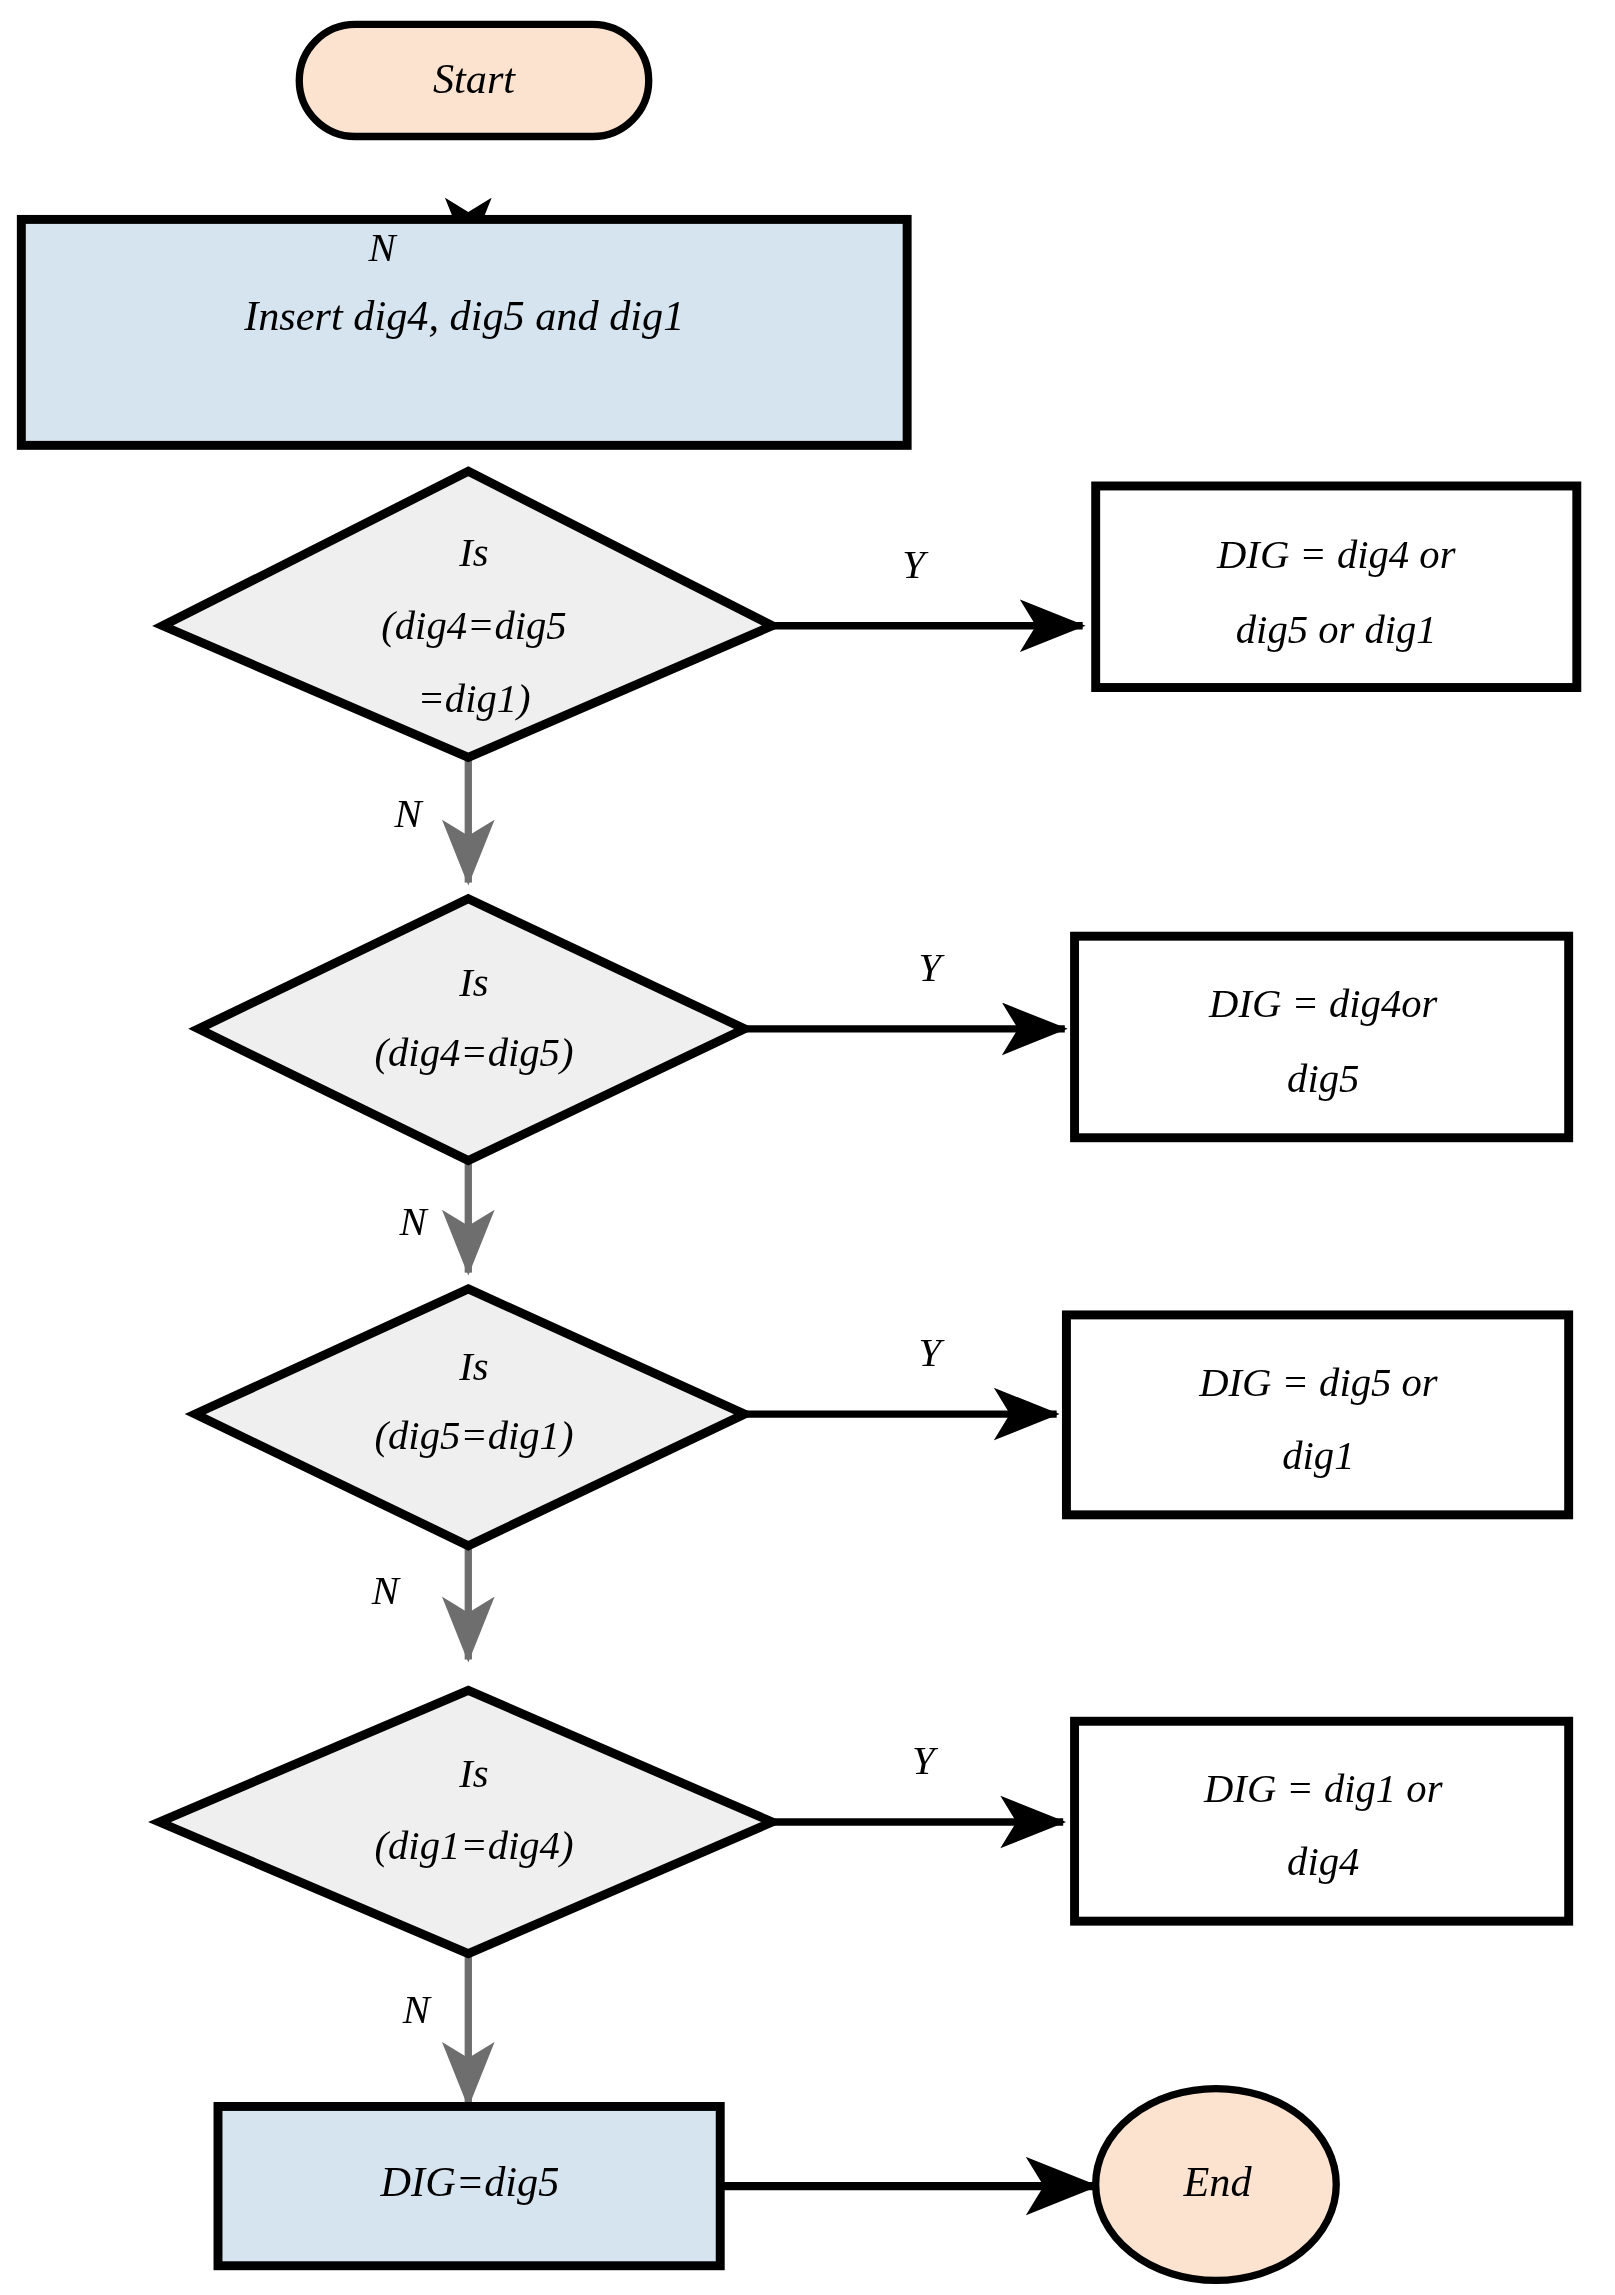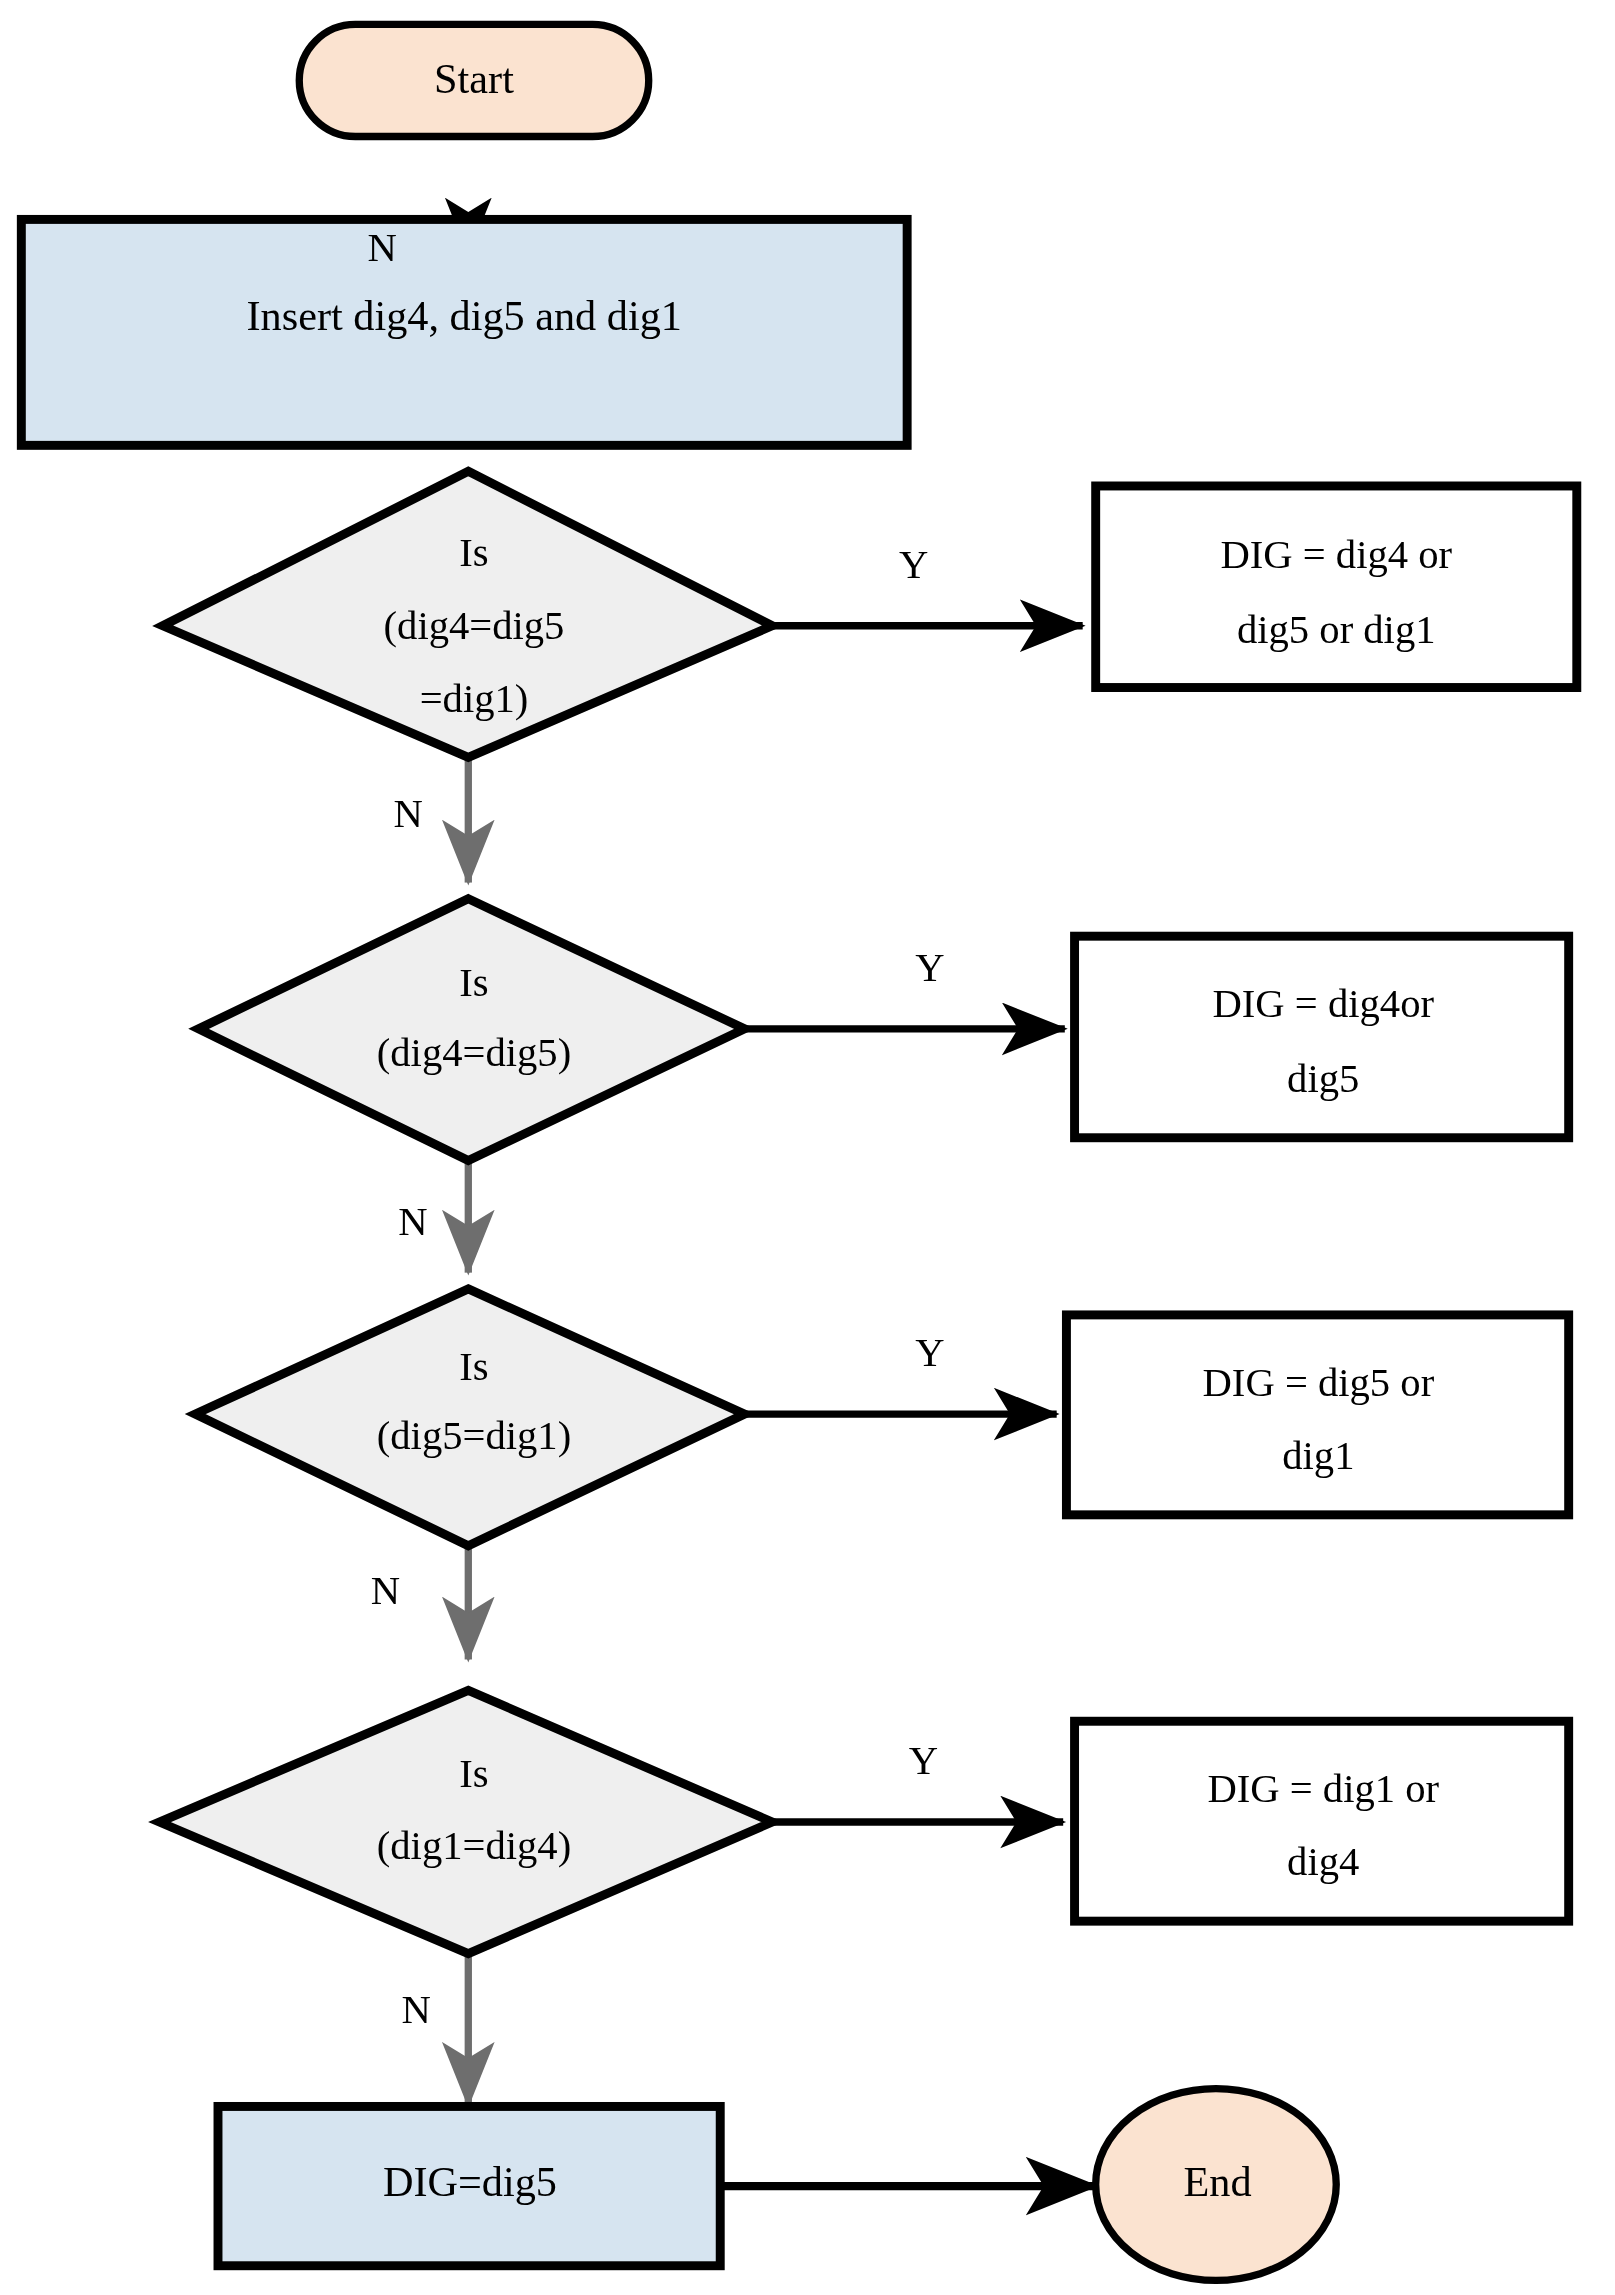--- a/index.html
+++ b/index.html
@@ -9,20 +9,21 @@
   }
   body {
     font-family: "Liberation Serif", "DejaVu Serif", serif;
   }
   #flowchart-root {
     position: relative;
     width: 1616px;
     height: 2295px;
     background: #ffffff;
     overflow: hidden;
+    font-style: italic;
   }
   svg.chart-canvas {
     display: block;
     width: 1616px;
     height: 2295px;
   }
   text {
     font-family: "Liberation Serif", "DejaVu Serif", serif;
     fill: #000000;
     dominant-baseline: middle;

